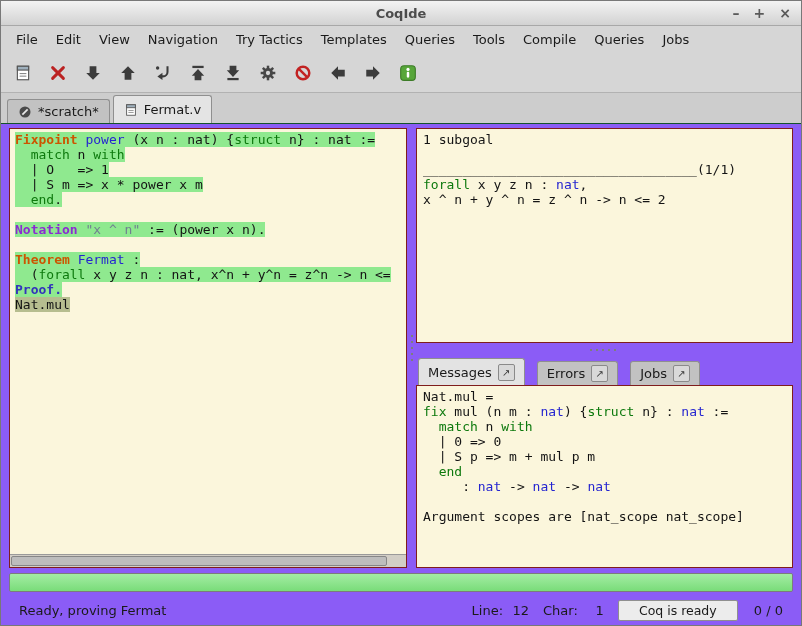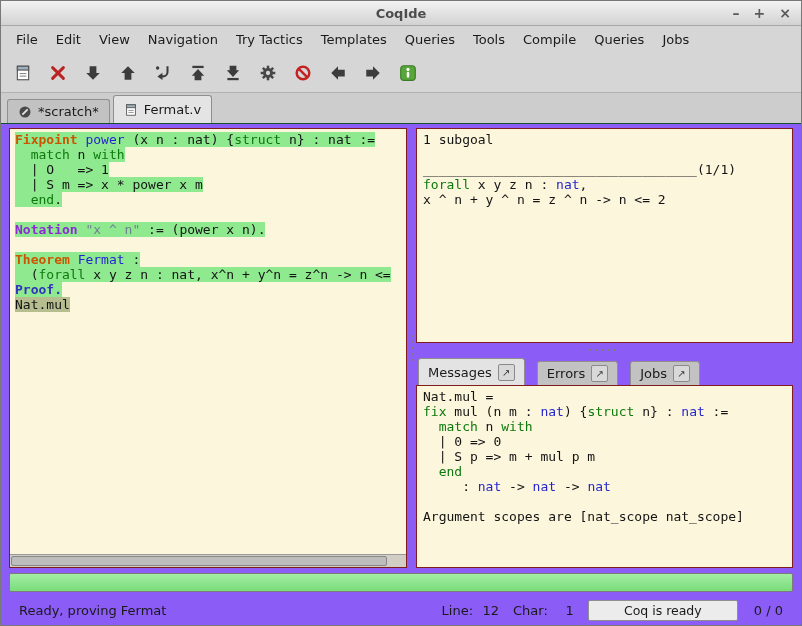--- a/index.html
+++ b/index.html
@@ -74,21 +74,21 @@
   .hl-p { background:var(--processed-bg,#8fe98f); }
   .hl-q { background:var(--query-bg,#b6bd8f); }
 
   
   .progress { height:19px; flex:none; margin:3px 8px; border:1px solid #7c7c7c; border-radius:2px;
               background:#cfcfcf; overflow:hidden; }
   .progress-fill { height:100%; background:linear-gradient(var(--progress-green,#a4eda4), #79dc79); }
   .statusbar { height:30px; flex:none; display:flex; align-items:center; padding:0 18px; gap:6px; }
   .sb-spacer { flex:1; }
   .sb-num { min-width:20px; text-align:right; margin-right:8px; }
-  .coq-status-box { width:150px; height:21px; border:1px solid #8f8f8f; background:#ececec; border-radius:2px;
+  .coq-status-box { width:120px; height:21px; border:1px solid #8f8f8f; background:#ececec; border-radius:2px;
                     display:flex; align-items:center; justify-content:center; font-size:12.5px; }
   .sb-counter { margin-left:10px; }
 
   svg { display:block; }
 </style>
 </head>
 <body>
 
 <div class="window">
 

